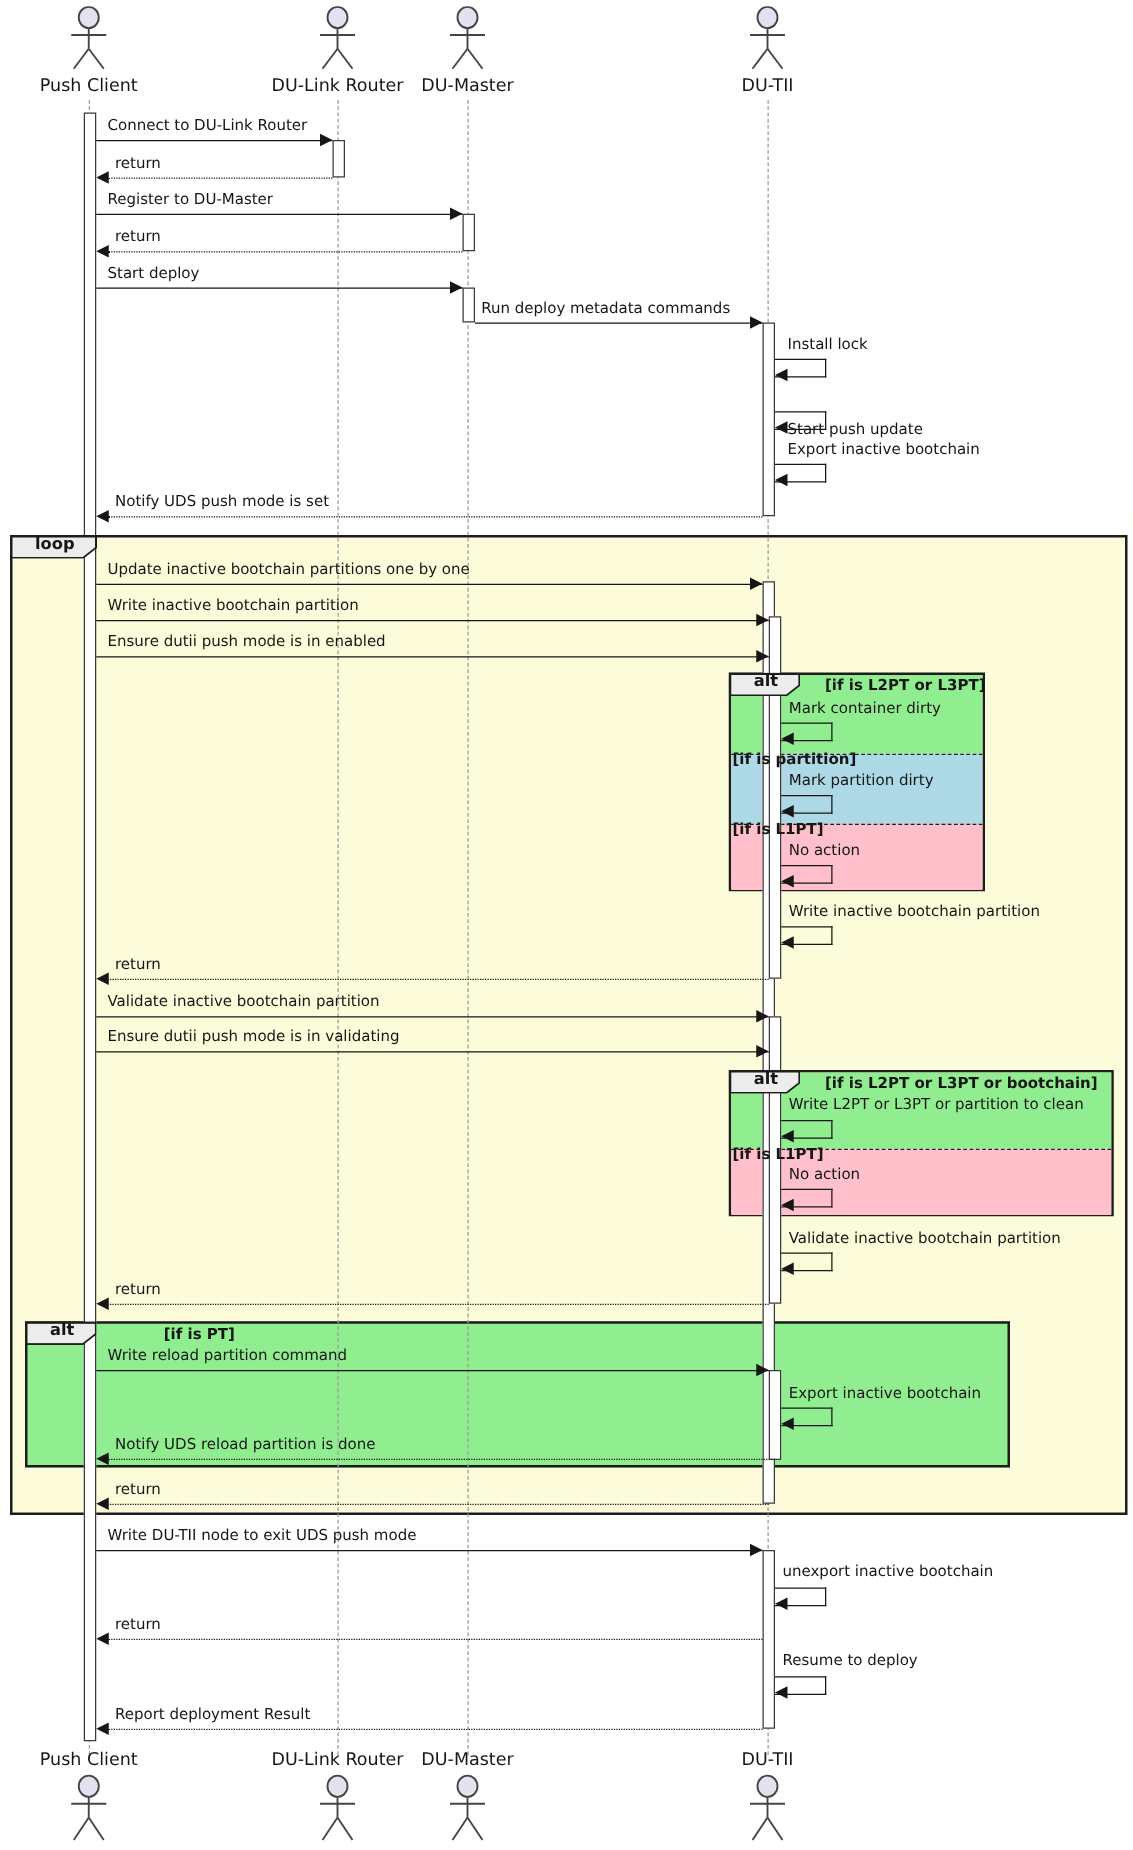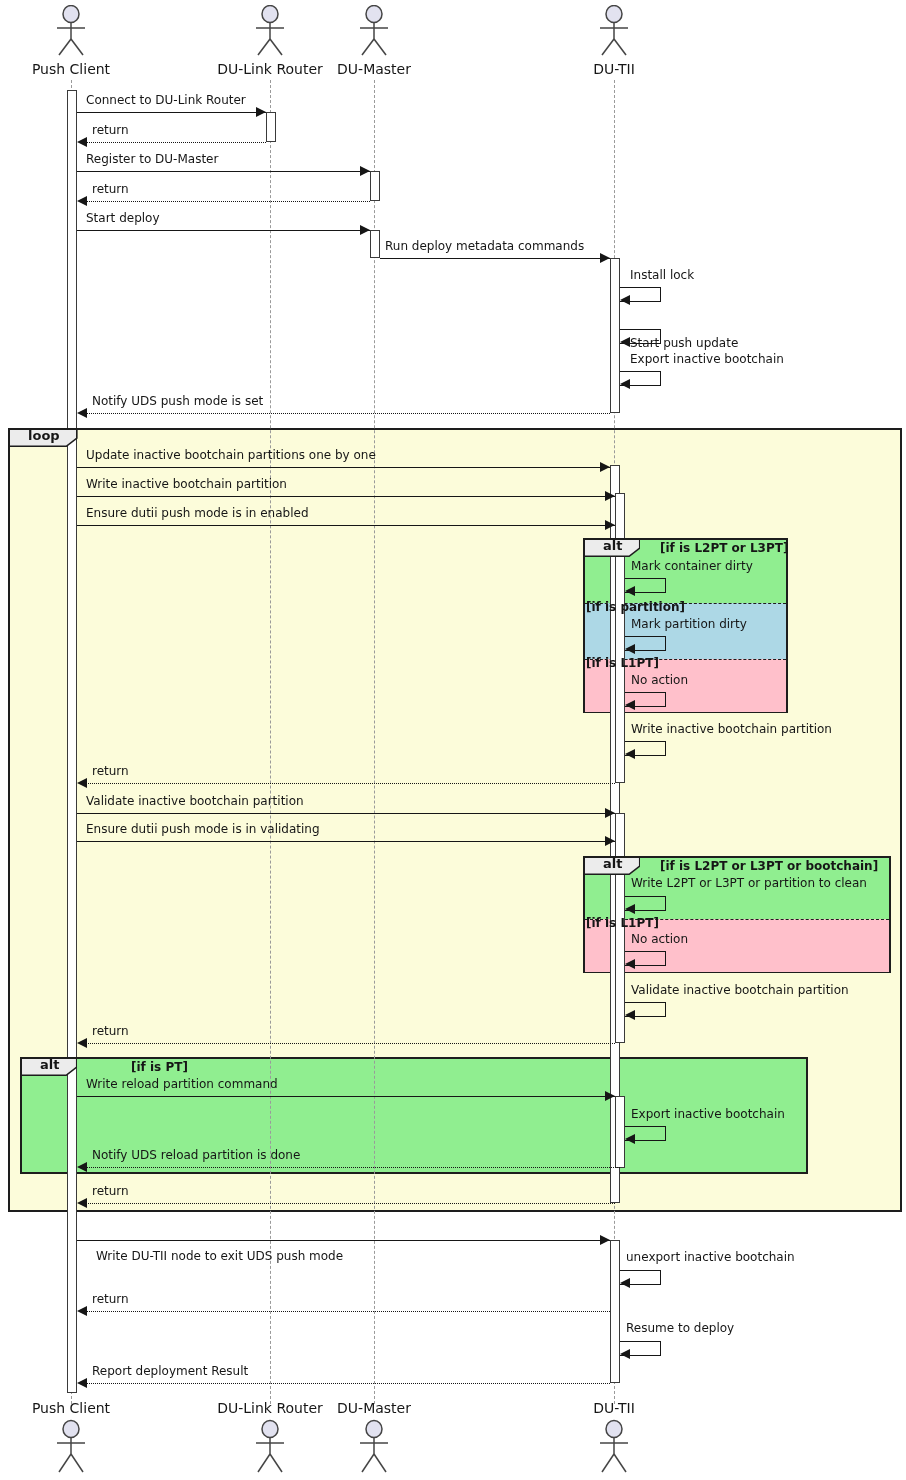--- a/index.html
+++ b/index.html
@@ -200,21 +200,21 @@
   <div class="ar l" style="left:625px;top:1134px;"></div>
 
   <div class="lbl" style="left:92px;top:1148px;">Notify UDS reload partition is done</div>
   <div class="ln d" style="left:86px;width:534px;top:1167px;"></div>
   <div class="ar l" style="left:77px;top:1162px;"></div>
 
   <div class="lbl" style="left:92px;top:1184px;">return</div>
   <div class="ln d" style="left:86px;width:529px;top:1203px;"></div>
   <div class="ar l" style="left:77px;top:1198px;"></div>
 
-  <div class="lbl" style="left:96px;top:1221px;margin-top:28px;">Write DU-TII node to exit UDS push mode</div>
+  <div class="lbl" style="left:86px;top:1221px;">Write DU-TII node to exit UDS push mode</div>
   <div class="ln" style="left:77px;width:533px;top:1240px;"></div>
   <div class="ar r" style="left:600px;top:1235px;"></div>
 
   <div class="lbl" style="left:626px;top:1250px;">unexport inactive bootchain</div>
   <div class="sl" style="left:620px;top:1270px;"></div>
   <div class="ar l" style="left:620px;top:1278px;"></div>
 
   <div class="lbl" style="left:92px;top:1292px;">return</div>
   <div class="ln d" style="left:86px;width:524px;top:1311px;"></div>
   <div class="ar l" style="left:77px;top:1306px;"></div>

